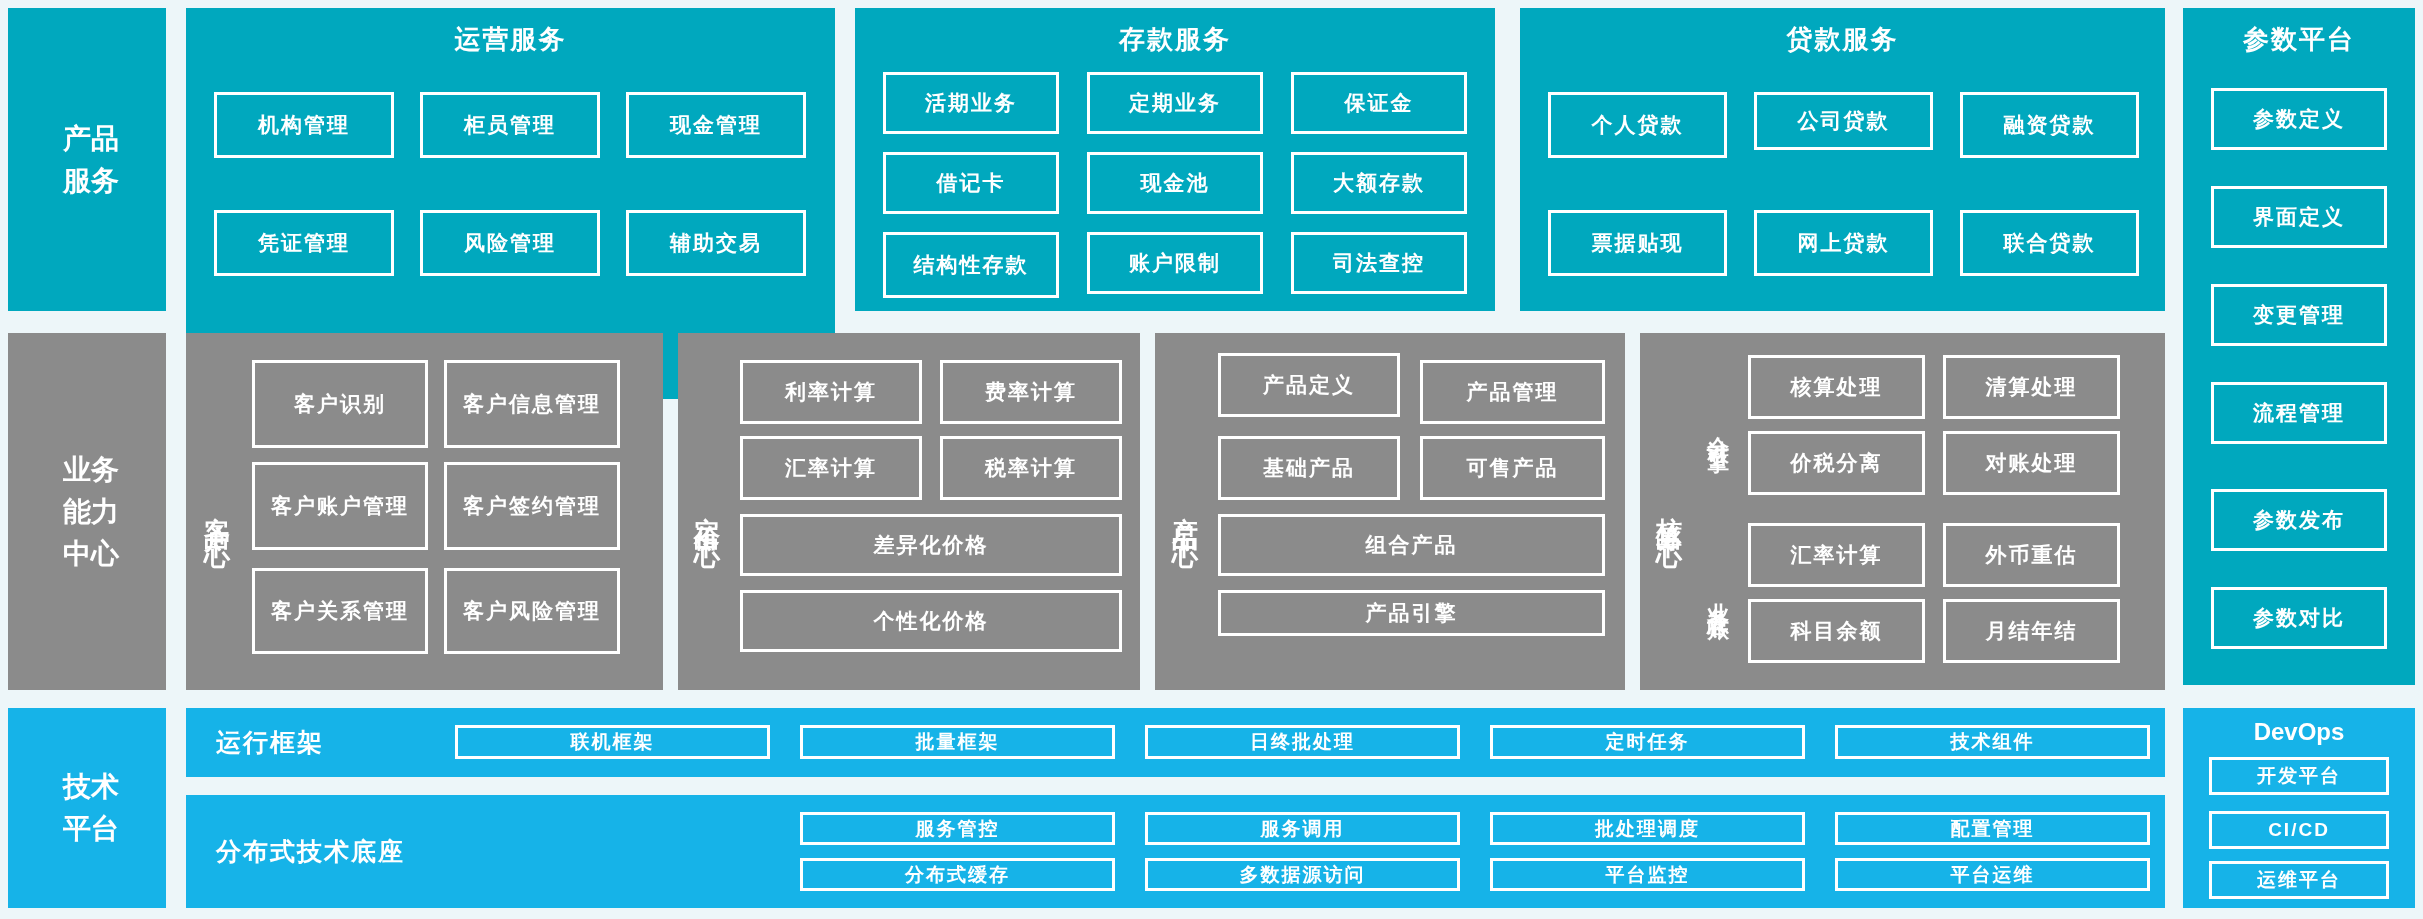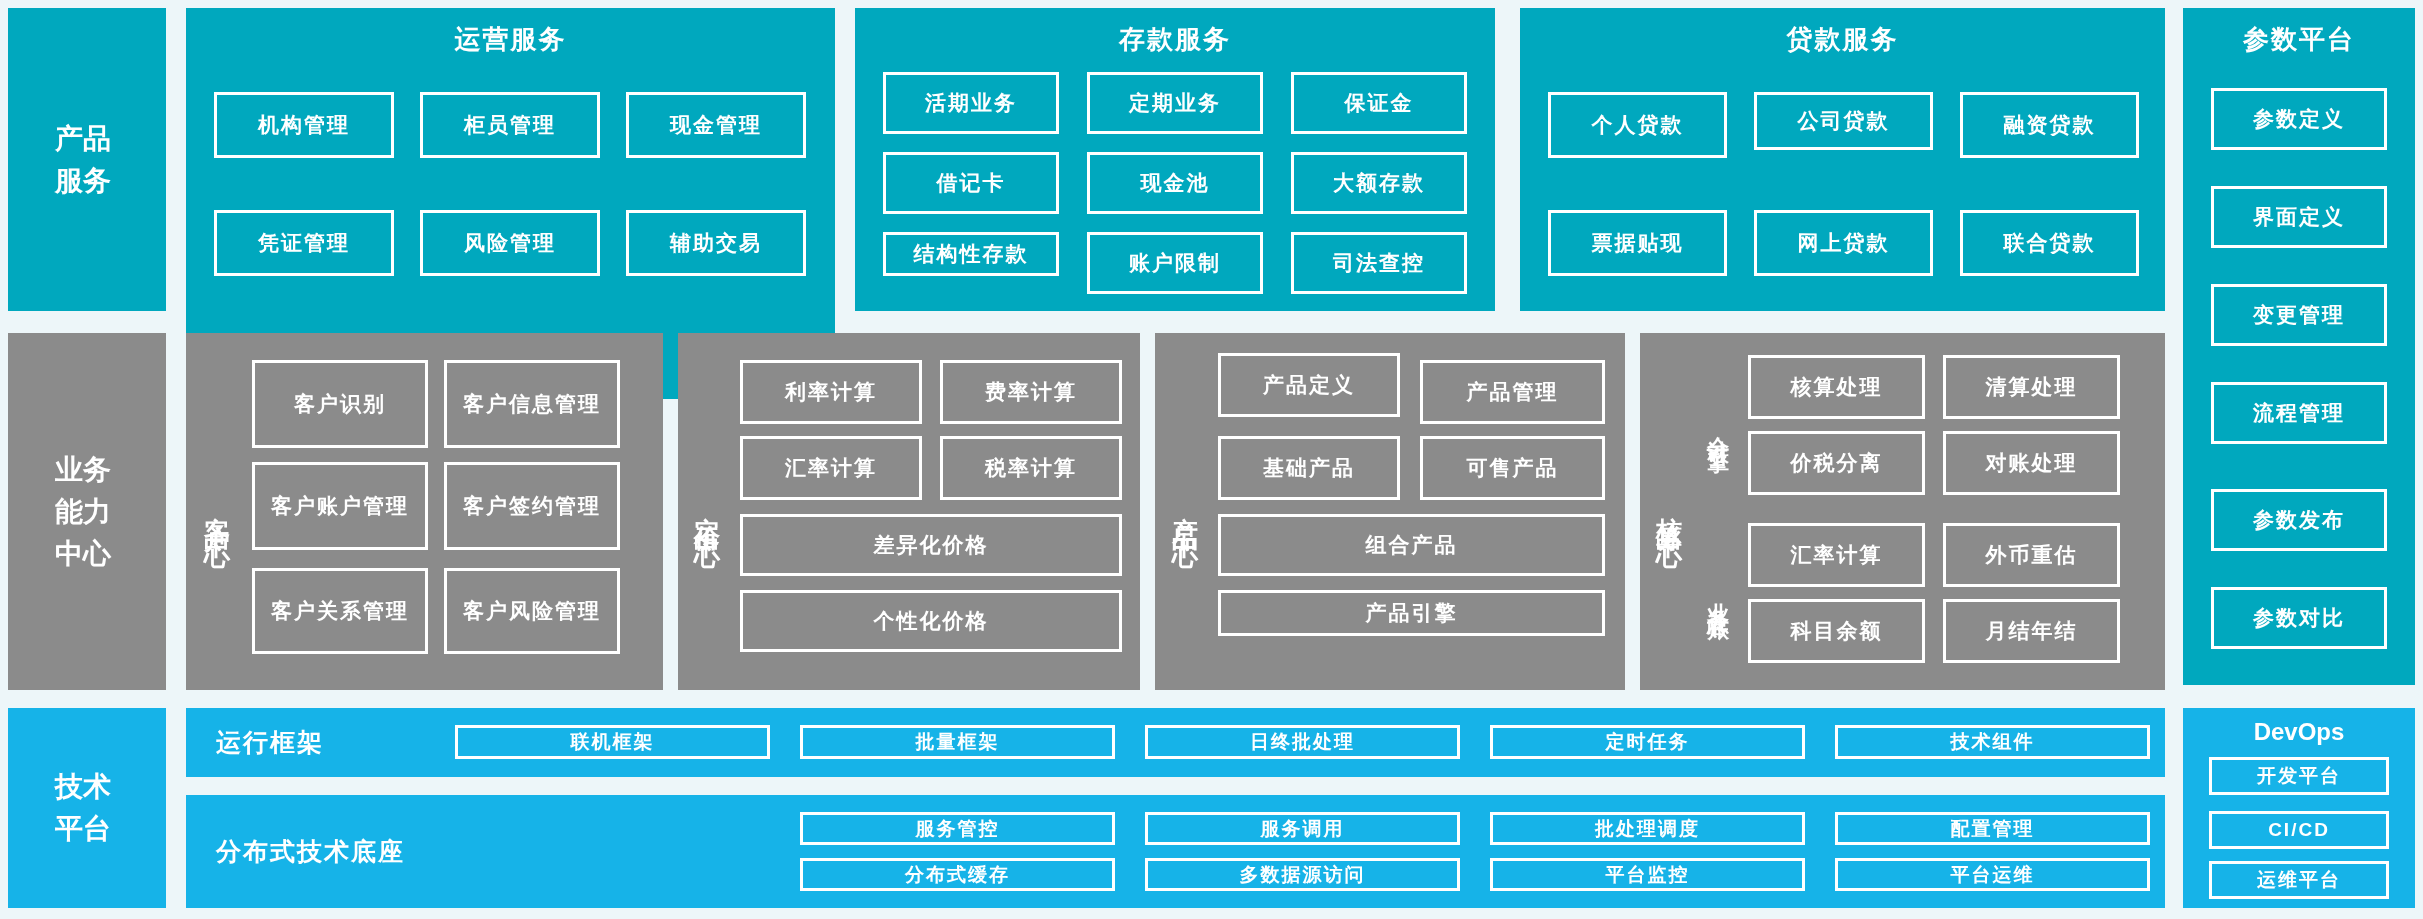--- a/index.html
+++ b/index.html
@@ -7,21 +7,21 @@
   }
   html,body{margin:0;padding:0;background:var(--bg);}
   #stage{position:relative;width:2423px;height:919px;background:var(--bg);
          font-family:"Liberation Sans","DejaVu Sans",sans-serif;overflow:hidden;}
   .teal{background:var(--teal);}
   .gray{background:var(--gray);}
   .blue{background:var(--blue);}
   .panel{position:absolute;}
   .leftlabel{position:absolute;display:flex;align-items:center;justify-content:center;}
   .leftlabel .wrap2{width:64px;color:#fff;font-weight:bold;font-size:28px;line-height:1.5;
-                    word-break:break-all;text-align:left;}
+                    word-break:break-all;text-align:right;}
   .ptitle{position:absolute;left:0;top:14px;width:100%;text-align:center;color:#fff;
           font-weight:bold;font-size:26px;letter-spacing:2px;}
   .box{position:absolute;border:3px solid var(--line);box-sizing:border-box;color:#fff;
        font-weight:bold;font-size:21px;display:flex;align-items:center;justify-content:center;
        letter-spacing:2px;white-space:nowrap;}
   .box.sm{font-size:19px;}
   .vlabel{position:absolute;writing-mode:vertical-rl;text-orientation:upright;color:#fff;
           font-weight:bold;font-size:26px;letter-spacing:8px;display:flex;align-items:center;
           justify-content:center;}
   .vlabel.sub{font-size:22px;letter-spacing:5px;}
@@ -56,21 +56,21 @@
   </div>
 
   <div class="panel teal" style="left:855px;top:8px;width:640px;height:303px">
     <div class="ptitle">存款服务</div>
     <div class="box" style="left:28px;top:64px;width:176px;height:62px">活期业务</div>
     <div class="box" style="left:232px;top:64px;width:176px;height:62px">定期业务</div>
     <div class="box" style="left:436px;top:64px;width:176px;height:62px">保证金</div>
     <div class="box" style="left:28px;top:144px;width:176px;height:62px">借记卡</div>
     <div class="box" style="left:232px;top:144px;width:176px;height:62px">现金池</div>
     <div class="box" style="left:436px;top:144px;width:176px;height:62px">大额存款</div>
-    <div class="box" style="left:28px;top:224px;width:176px;height:44px">结构性存款</div>
+    <div class="box" style="left:28px;top:224px;width:176px;height:66px">结构性存款</div>
     <div class="box" style="left:232px;top:224px;width:176px;height:62px">账户限制</div>
     <div class="box" style="left:436px;top:224px;width:176px;height:62px">司法查控</div>
   </div>
 
   <div class="panel teal" style="left:1520px;top:8px;width:645px;height:303px">
     <div class="ptitle">贷款服务</div>
     <div class="box" style="left:28px;top:84px;width:179px;height:66px">个人贷款</div>
     <div class="box" style="left:234px;top:84px;width:179px;height:58px">公司贷款</div>
     <div class="box" style="left:440px;top:84px;width:179px;height:66px">融资贷款</div>
     <div class="box" style="left:28px;top:202px;width:179px;height:66px">票据贴现</div>

